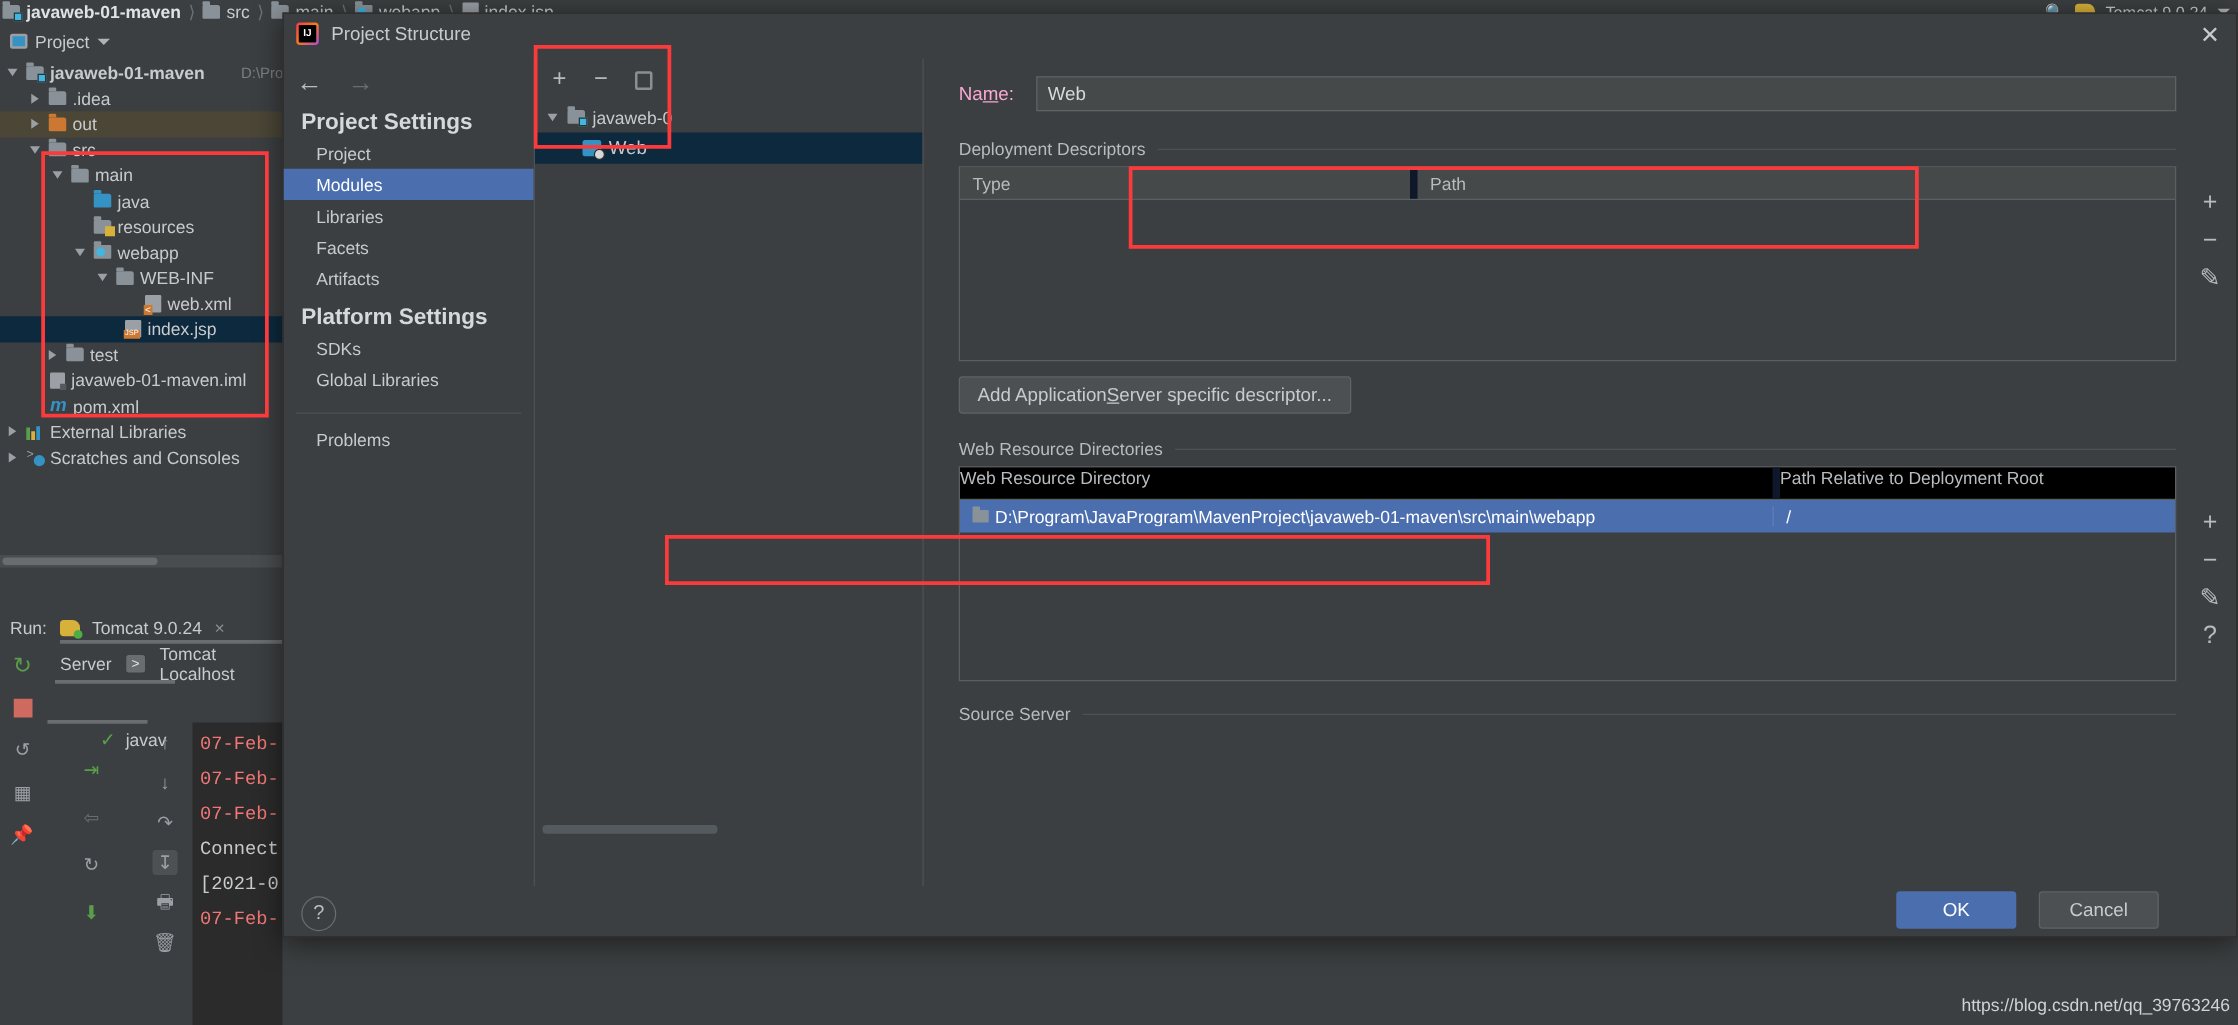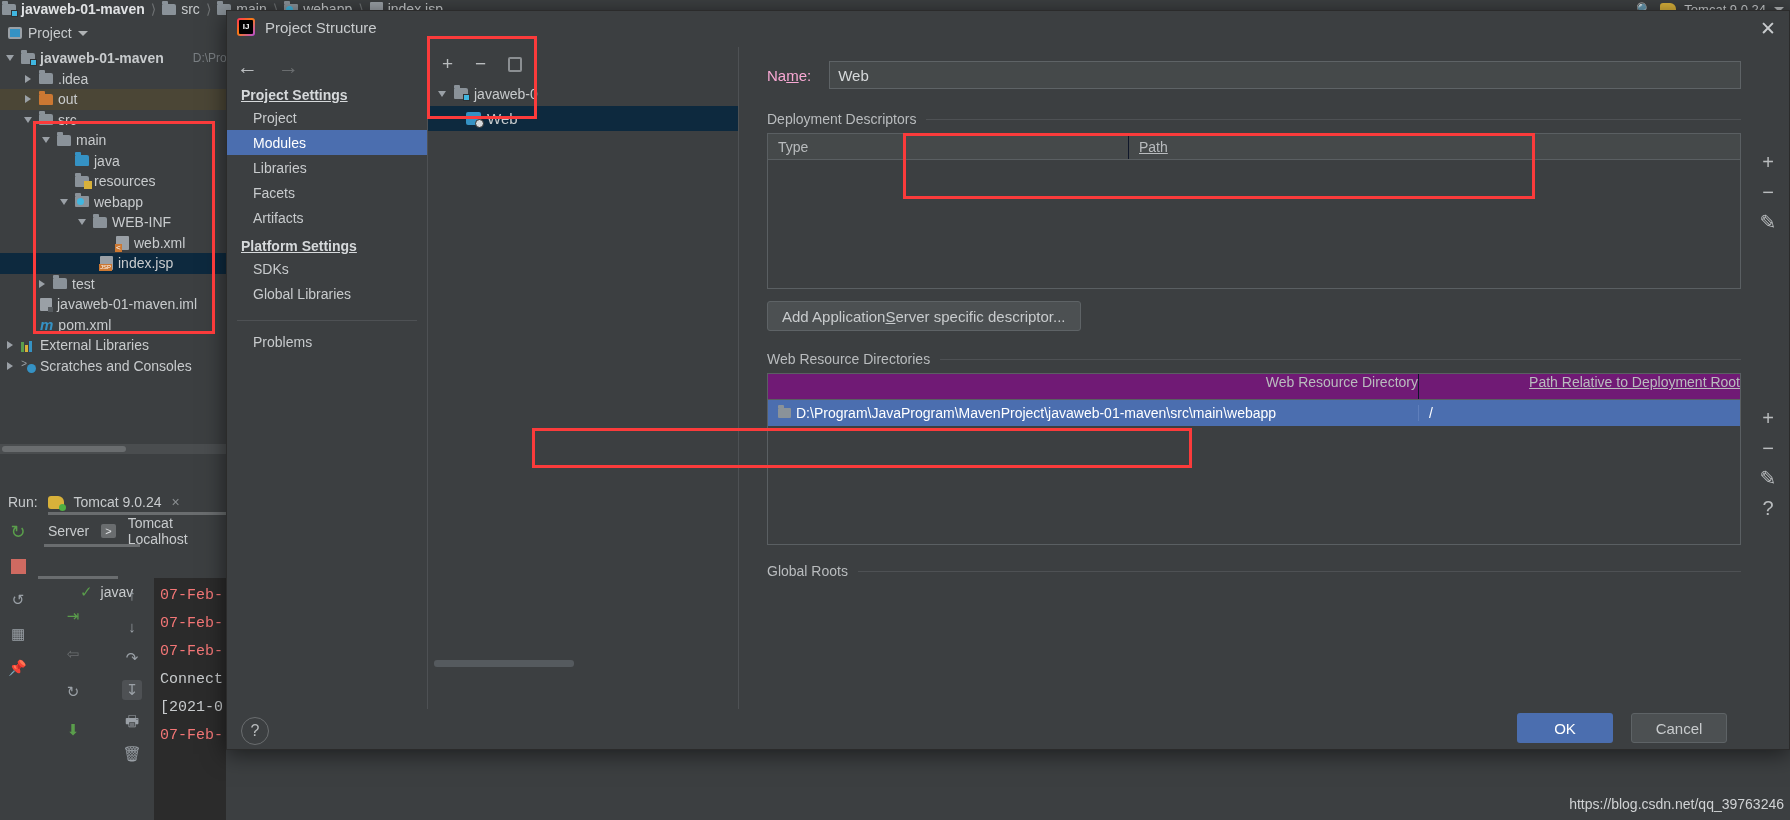--- a/index.html
+++ b/index.html
@@ -106,21 +106,21 @@
     background:linear-gradient(135deg,#fe315d 0%, #f97a12 45%, #b24add 100%);
     position:relative; }
   .ij-logo:after { content:"IJ"; position:absolute; inset:2px; background:#000; color:#fff;
     font-size:8px; line-height:14px; text-align:center; border-radius:1px; font-weight:bold; }
   .dlg-close { position:absolute; right:12px; top:10px; width:18px; height:18px; color:#c8cbcd; font-size:19px; line-height:16px; text-align:center; cursor:default; }
 
   .nav-arrows { position:absolute; left:10px; top:44px; display:flex; gap:20px; font-size:21px; color:#b9bcbe; }
   .nav-arrows .dim { color:#6a6d6f; }
 
   .dlg-side { position:absolute; left:0; top:68px; width:200px; bottom:40px; }
-  .sgroup { padding:8px 0 2px 14px; font-size:14px; font-weight:bold; color:#d6d9db;text-decoration:underline; }
+  .sgroup { padding:8px 0 2px 14px; font-size:18px; font-weight:bold; color:#d6d9db; }
   .sitem { height:25px; display:flex; align-items:center; padding-left:26px; font-size:14px; color:#c8cbcd; }
   .sitem.active { background:#4b6eaf; color:#ffffff; }
   .side-div { margin:14px 10px 8px 10px; height:1px; background:#4e5154; }
 
   .dlg-vsep { position:absolute; left:200px; top:36px; bottom:40px; width:1px; background:#4e5154; }
 
   
   .modpanel { position:absolute; left:201px; top:36px; width:310px; bottom:40px; background:#3c3f41; }
   .modtoolbar { height:34px; display:flex; align-items:center; gap:22px; padding-left:14px; color:#b9bcbe; font-size:19px; }
   .mcopy { width:14px;height:15px;border:2px solid #8b8f92;border-radius:2px;position:relative; }
@@ -138,31 +138,31 @@
   .namelbl { font-size:15px; color:#f9a8d4; }
   .namelbl u { text-decoration:underline; }
   .nameinput { flex:1; height:28px; background:#45494a; border:1px solid #5e6366; color:#d6d9db; font-size:15px; padding:0 8px; font-family:"Liberation Sans",sans-serif; }
 
   .sectitle { display:flex; align-items:center; gap:10px; font-size:14px; color:#b9bcbe; margin-bottom:6px; }
   .sectitle .rule { flex:1; height:1px; background:#4e5154; }
 
   .tablebox { border:1px solid #5a5f62; background:#3c3f41; }
   .thead { display:flex; height:26px; background:#45494a; border-bottom:1px solid #5a5f62; font-size:14px; color:#b9bcbe; }
   .thead .th { display:flex; align-items:center; padding-left:10px; }
-  .th.sep { border-left:1px solid #0f172a;text-decoration:underline; }
+  .th.sep { border-left:6px solid #0f172a; }
   .trow2 { display:flex; height:29px; background:#4b6eaf; color:#ffffff; font-size:14px; align-items:center; }
   .trow2 .td { display:flex; align-items:center; padding-left:10px; overflow:hidden; white-space:nowrap; }
   .blank { height:128px; }
 
   .btn { display:inline-flex; align-items:center; justify-content:center; height:30px; padding:0 14px;
     background:#4c5052; border:1px solid #5e6366; border-radius:3px; color:#c8cbcd; font-size:15px; }
   .btn u { text-decoration:underline; }
 
   .wrdbox { border:1px solid #5a5f62; }
-  .wrd-head { display:flex; height:26px; background:#701a75; border-bottom:1px solid #5a5f62; font-size:14px; color:#b9bcbe;text-align:right; }
+  .wrd-head { display:flex; height:26px; background:#000000; border-bottom:1px solid #5a5f62; font-size:14px; color:#b9bcbe; }
   .wrd-row { display:flex; height:26px; background:#4b6eaf; color:#fff; font-size:14px; align-items:center; }
   .wrd-blank { height:118px; }
   .folder-mini { width:13px;height:10px;background:#8a9299;border-radius:1px;position:relative;margin-right:5px; }
   .folder-mini:before{content:"";position:absolute;left:0;top:-3px;width:6px;height:3px;background:#8a9299;border-radius:1px 1px 0 0;}
 
   .srcroot { display:flex; align-items:center; gap:9px; font-size:15px; color:#c8cbcd; height:26px; padding-left:14px; }
   .cbox { width:14px;height:14px;background:#4b6eaf;border:1px solid #6d86b5;border-radius:2px;position:relative; }
   .cbox:after{content:"";position:absolute;left:3px;top:0px;width:5px;height:9px;border:solid #fff;border-width:0 2px 2px 0;transform:rotate(42deg);}
 
   
@@ -522,21 +522,21 @@
           <div class="td" style="width:650px;display:flex;align-items:center;padding-left:10px;overflow:hidden;white-space:nowrap">
             <span class="folder-mini"></span>
             <span>D:\Program\JavaProgram\MavenProject\javaweb-01-maven\src\main\webapp</span>
           </div>
           <div class="td" style="flex:1;display:flex;align-items:center;padding-left:10px;border-left:1px solid #5f7fbc">/</div>
         </div>
         <div class="wrd-blank"></div>
       </div>
 
       <div class="sectitle" style="margin-top:18px">
-        <span>Global Roots</span>
+        <span>Source Server</span>
         <span class="rule"></span>
       </div>
 
     </div>
 
     <div class="rightcol">
       <span class="rbtn" style="margin-top:100px">+</span>
       <span class="rbtn">−</span>
       <span class="rbtn">✎</span>
       <span class="rbtn" style="margin-top:166px">+</span>

